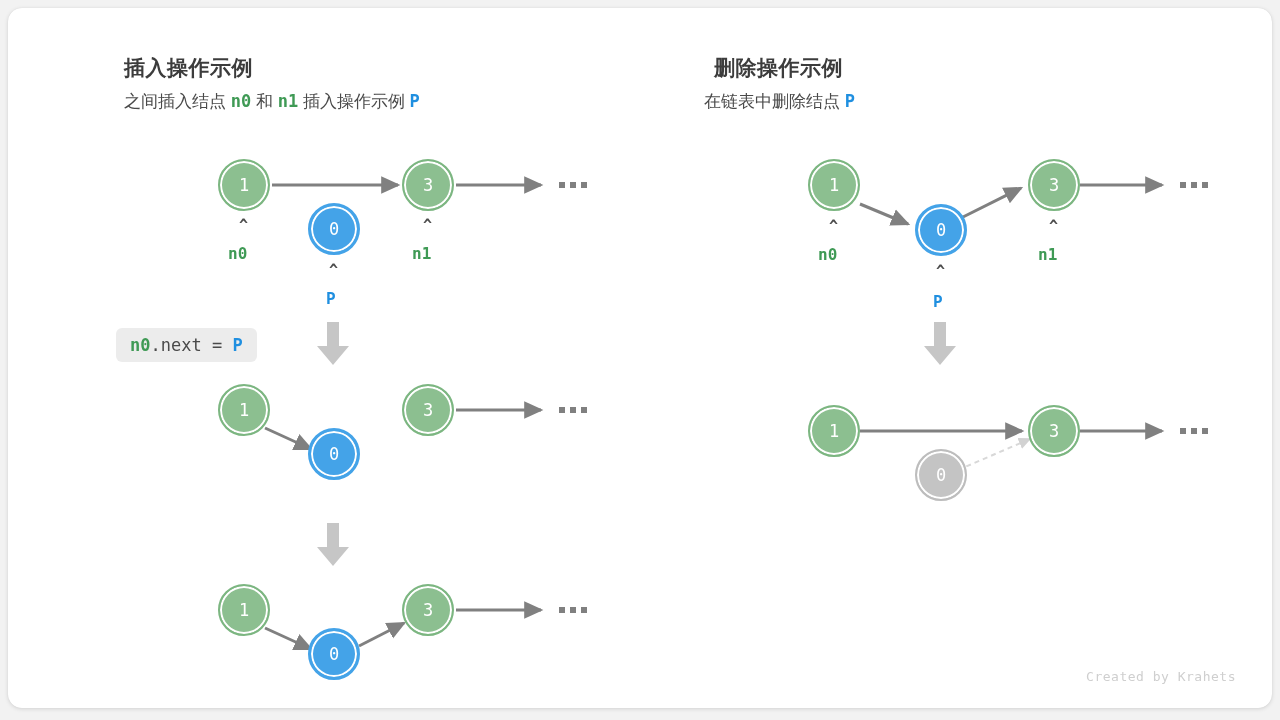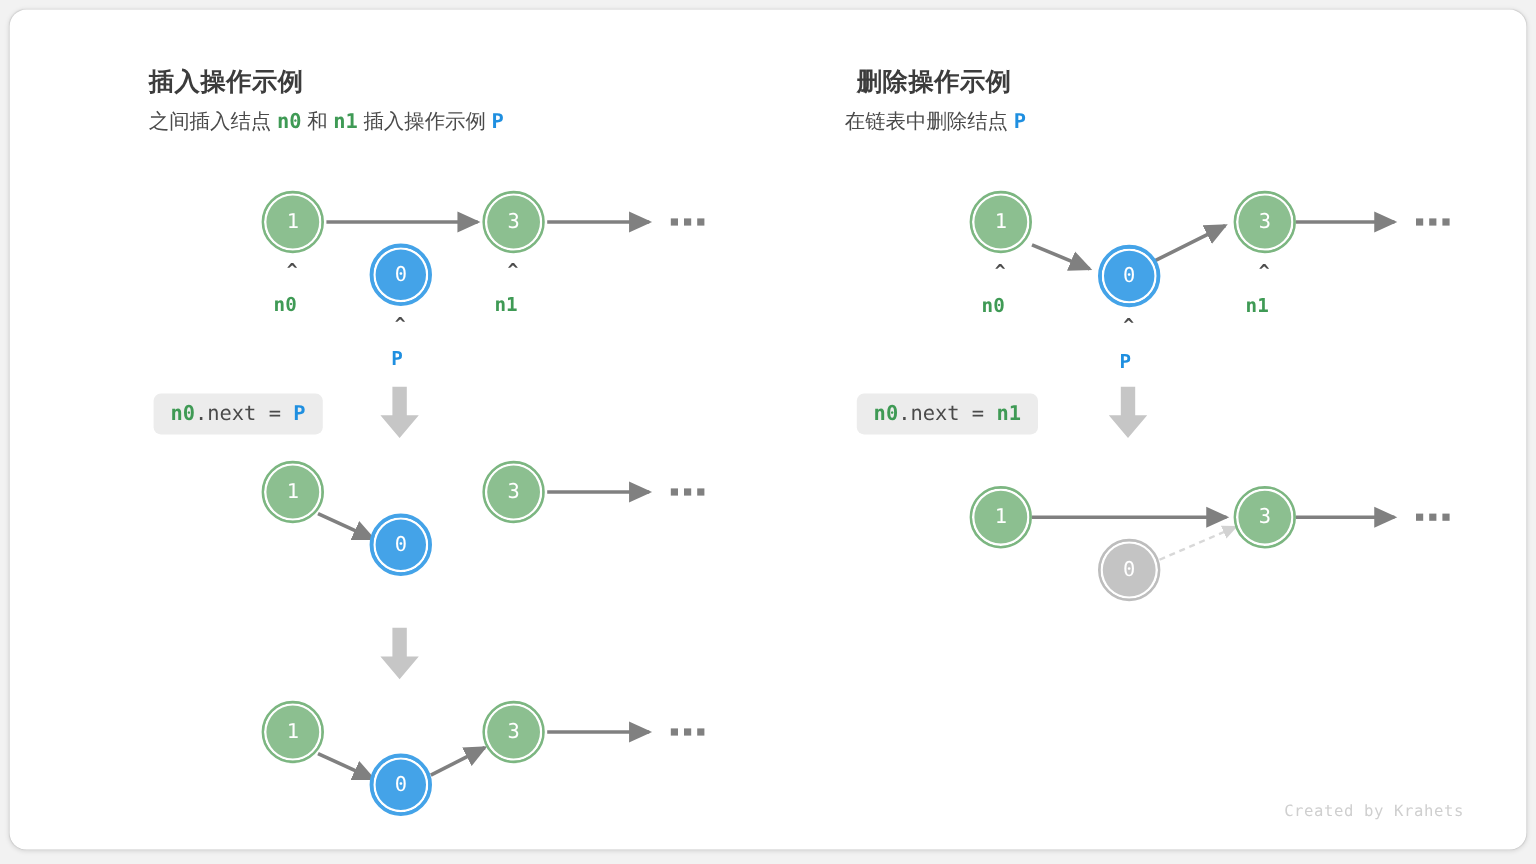--- a/index.html
+++ b/index.html
@@ -75,21 +75,21 @@
   .chip .green{font-weight:bold;}
   .chip .blue{font-weight:bold;}
 
   
   .downarrow{position:absolute;width:34px;height:44px;}
 
   
   .links{position:absolute;left:0;top:0;width:632px;height:700px;overflow:visible;}
 
   .credit{
-    position:absolute;right:52px;bottom:24px;
+    position:absolute;right:36px;bottom:24px;
     font-family:"DejaVu Sans Mono","Liberation Mono",monospace;
     font-size:13px;color:#cfcfcf;letter-spacing:.5px;
   }
 </style>
 </head>
 <body>
 
 <div class="card">
 
   <div class="panel panel-left">
@@ -130,21 +130,21 @@
 
     <div class="caret" style="left:415px;top:210px;">^</div>
     <div class="nlabel green" style="left:404px;top:236px;">n1</div>
 
     <div class="dots" style="left:551px;top:174px;">
       <i></i>
         <i></i>
         <i></i>
     </div>
 
-    <div class="chip" style="left:120px;top:320px;">
+    <div class="chip" style="left:108px;top:320px;">
       <span class="green">n0</span><span>.next = </span><span class="blue">P</span>
     </div>
     <svg class="downarrow" style="left:308px;top:314px;" viewBox="0 0 34 44">
       <path d="M11,0 H23 V24 H33 L17,43 L1,24 H11 Z" fill="#c6c6c6"></path>
     </svg>
 
     <div class="node green-node" style="left:210px;top:376px;">1</div>
     <div class="node blue-node" style="left:300px;top:420px;">0</div>
     <div class="node green-node" style="left:394px;top:376px;">3</div>
     <div class="dots" style="left:551px;top:399px;">
@@ -206,23 +206,20 @@
 
     <div class="caret" style="left:409px;top:211px;">^</div>
     <div class="nlabel green" style="left:398px;top:237px;">n1</div>
 
     <div class="dots" style="left:540px;top:174px;">
       <i></i>
         <i></i>
         <i></i>
     </div>
 
-    <div class="chip" style="left:74px;top:320px;">
-      <span class="green">n0</span><span>.next = </span><span class="green">n1</span>
-    </div>
     <svg class="downarrow" style="left:283px;top:314px;" viewBox="0 0 34 44">
       <path d="M11,0 H23 V24 H33 L17,43 L1,24 H11 Z" fill="#c6c6c6"></path>
     </svg>
 
     <div class="node green-node" style="left:168px;top:397px;">1</div>
     <div class="node gray-node" style="left:275px;top:441px;">0</div>
     <div class="node green-node" style="left:388px;top:397px;">3</div>
     <div class="dots" style="left:540px;top:420px;">
       <i></i>
         <i></i>

